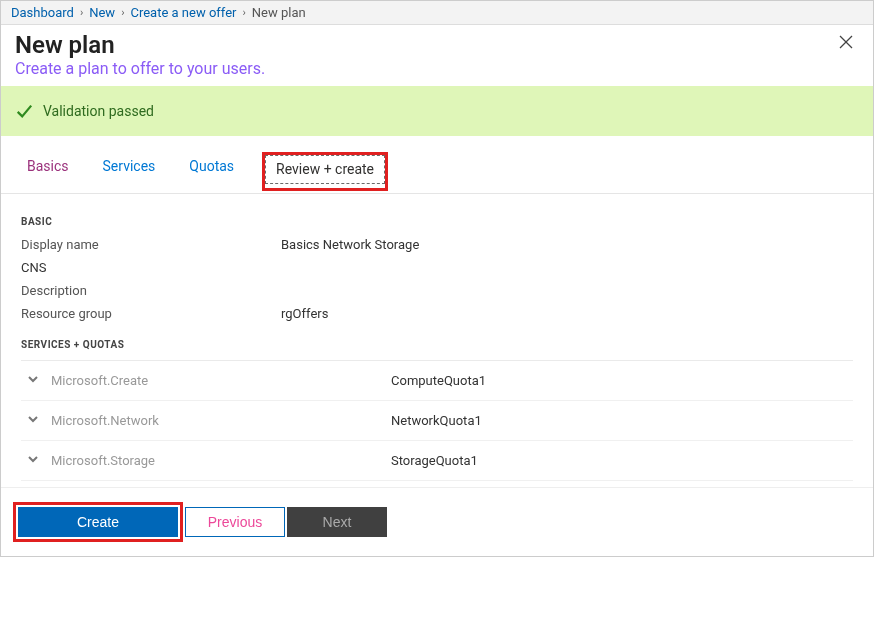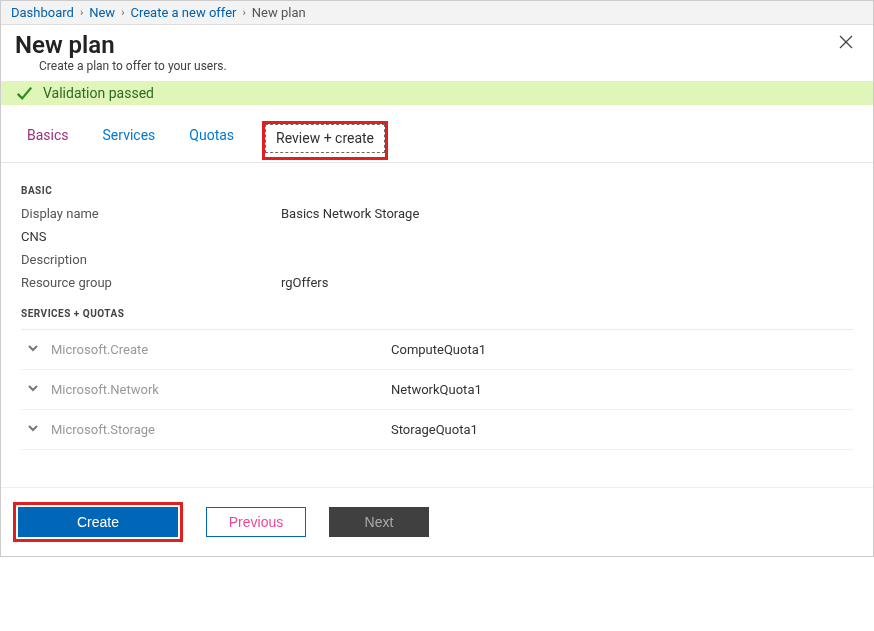--- a/index.html
+++ b/index.html
@@ -37,43 +37,42 @@
     padding: 6px 14px 2px 14px;
     position: relative;
   }
   .header h1 {
     margin: 0;
     font-size: 24px;
     font-weight: 600;
     color: #222;
   }
   .header .subtitle {
-    color: #404040;
-    font-size: 12px;
+    color: #8b5cf6;
+    font-size: 16px;
     margin-top: 0;
-    margin-left: 24px;
   }
   .close-btn {
     position: absolute;
     top: 10px;
     right: 14px;
     width: 20px; height: 20px;
     cursor: pointer;
     color: #444;
   }
   .close-btn svg { width: 14px; height: 14px; }
   
   .validation {
     margin: 6px 0 0 0;
     background: #dff6b8;
     color: #2f6b1f;
     display: flex;
     align-items: center;
     gap: 10px;
-    padding: 3px 14px;
+    padding: 16px 14px;
     font-size: 14px;
   }
   .validation svg { width: 18px; height: 18px; fill: none; stroke: #2f8a1f; stroke-width: 2.5; }
   
   .tabs {
     display: flex;
     gap: 22px;
     padding: 16px 20px 0 20px;
     border-bottom: 1px solid #e5e5e5;
     font-size: 14px;
@@ -133,21 +132,21 @@
     padding-left: 6px;
     color: #777;
   }
   .sq-item .chev svg { width: 12px; height: 12px; stroke: #777; stroke-width: 2; fill: none; }
   .sq-item .svc { color: #999; width: 340px; }
   .sq-item .quota { color: #333; }
   
   .footer {
     padding: 14px 12px;
     display: flex;
-    gap: 23px;
+    gap: 2px;
     align-items: center;
     border-top: 1px solid #eee;
   }
   .btn {
     min-width: 120px;
     height: 30px;
     padding: 0 20px;
     font-size: 14px;
     border: 1px solid transparent;
     cursor: pointer;

